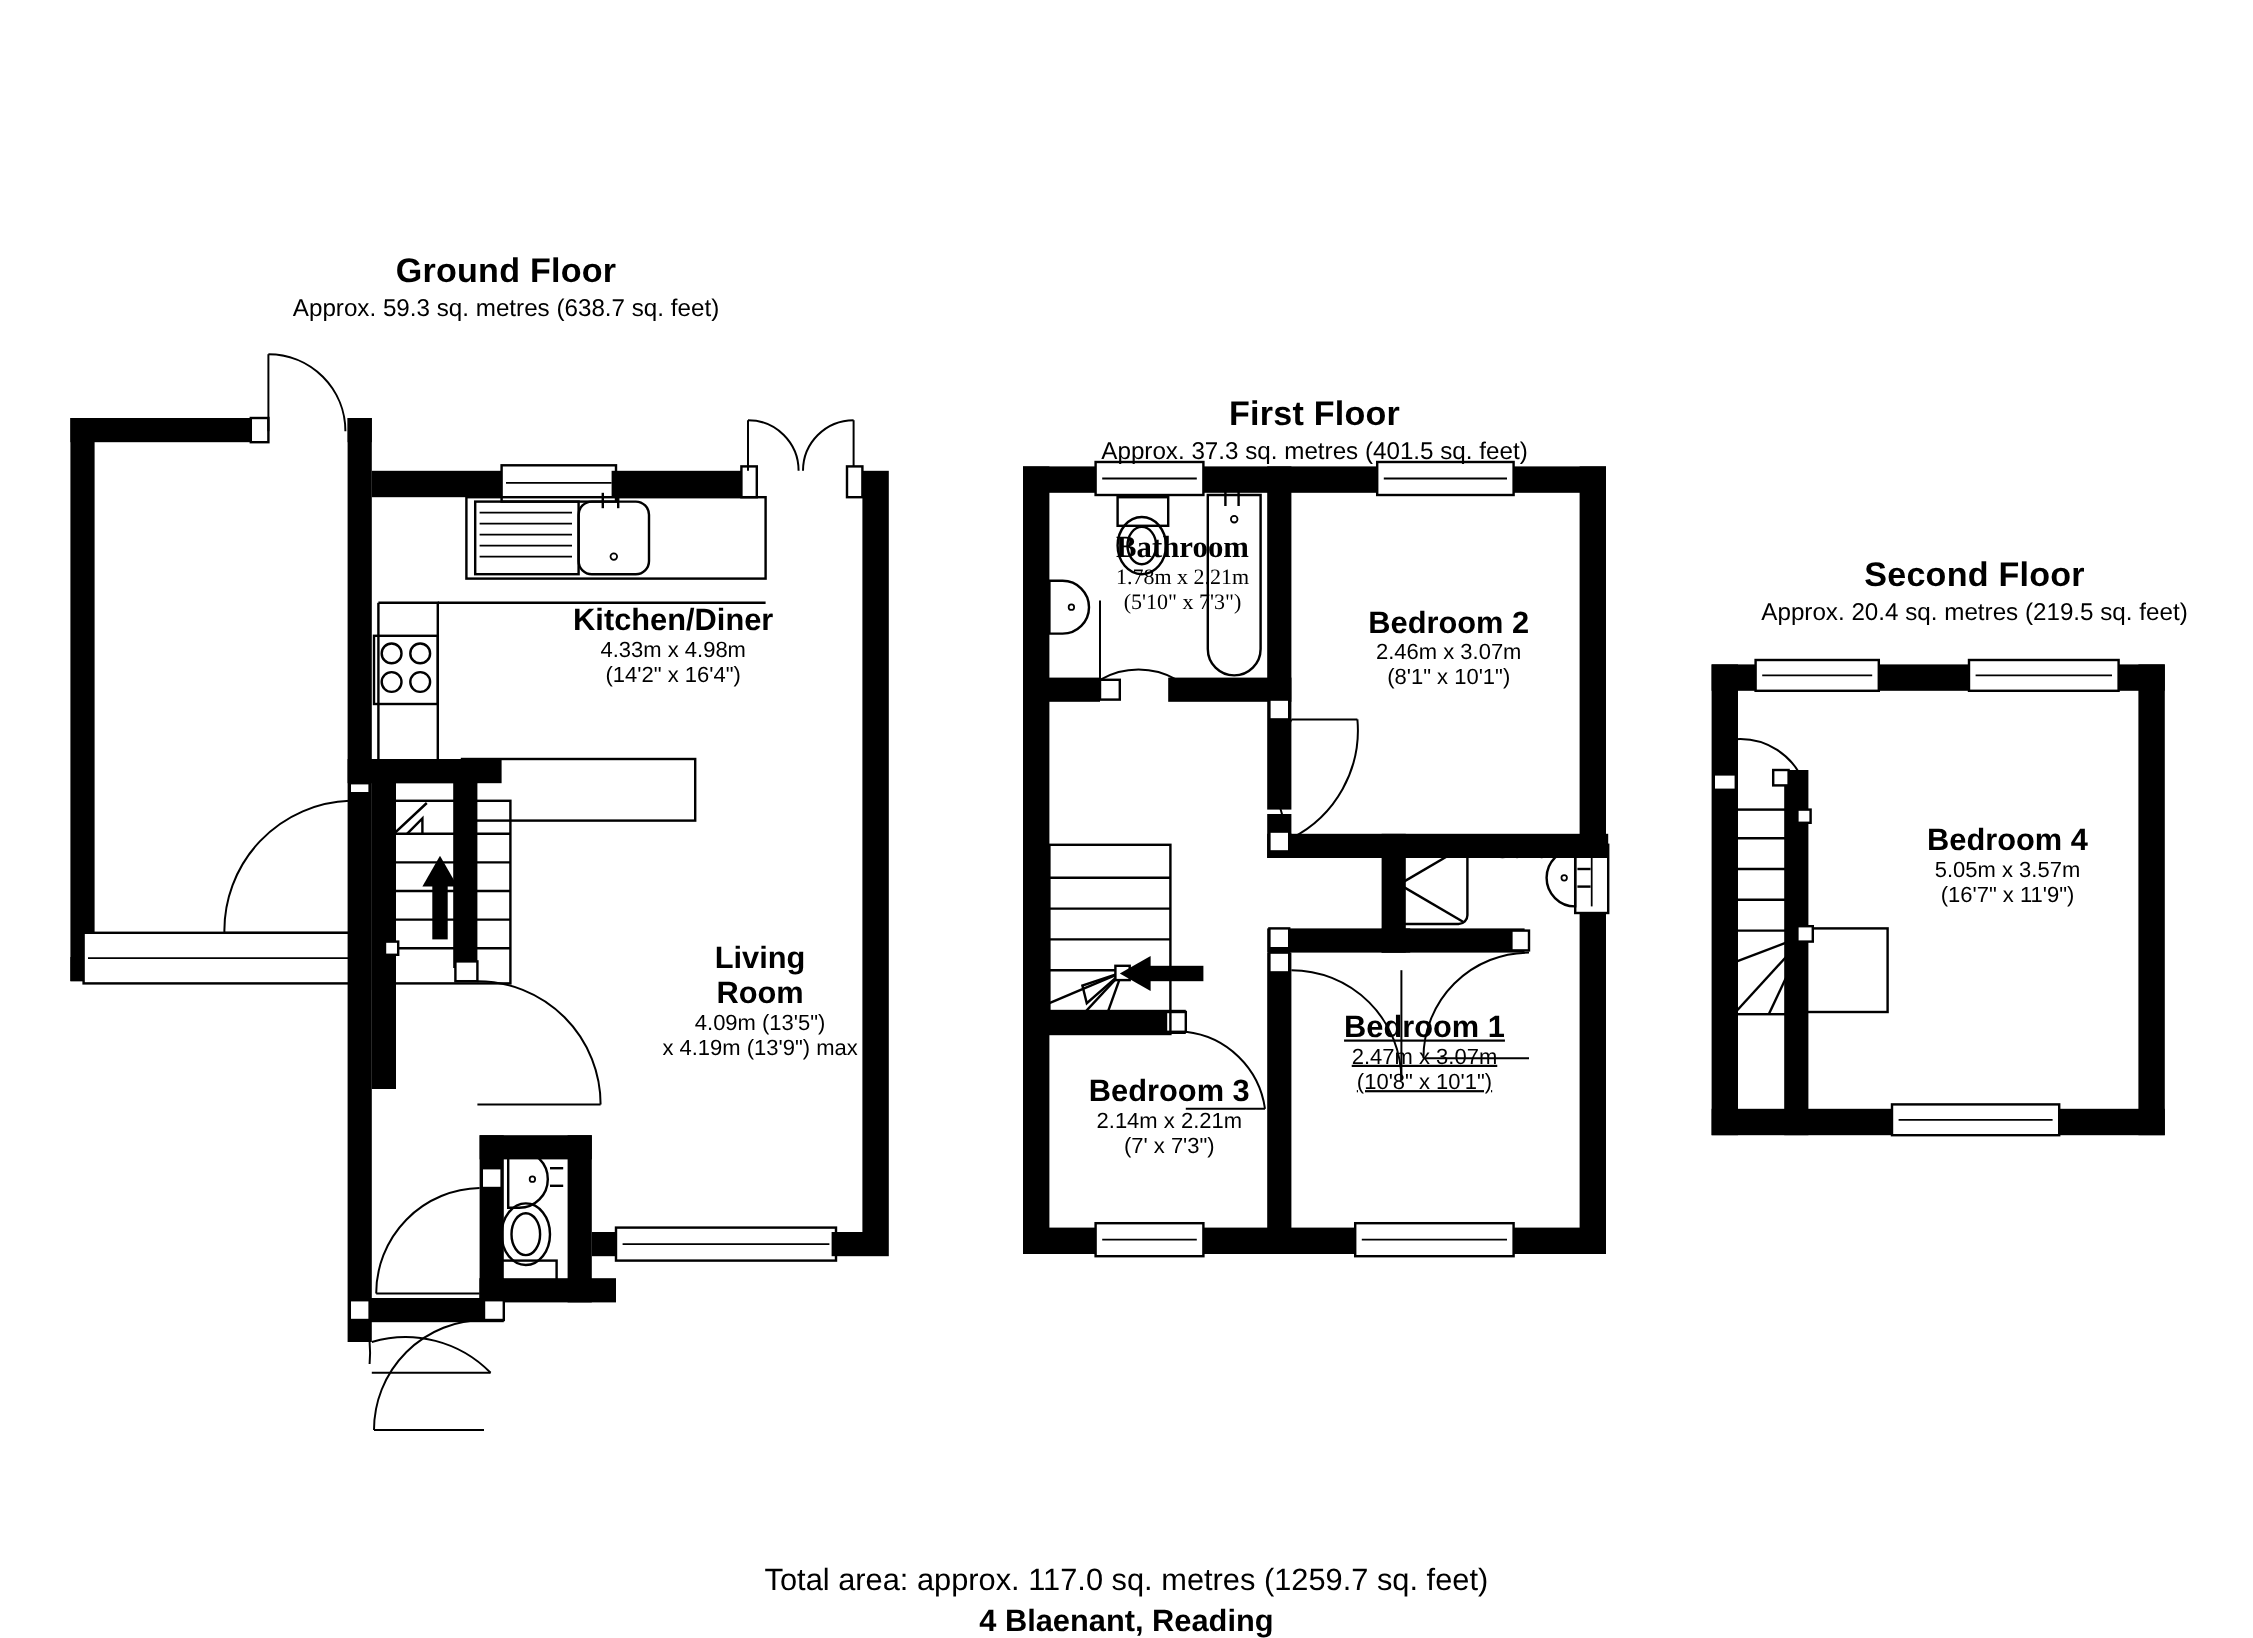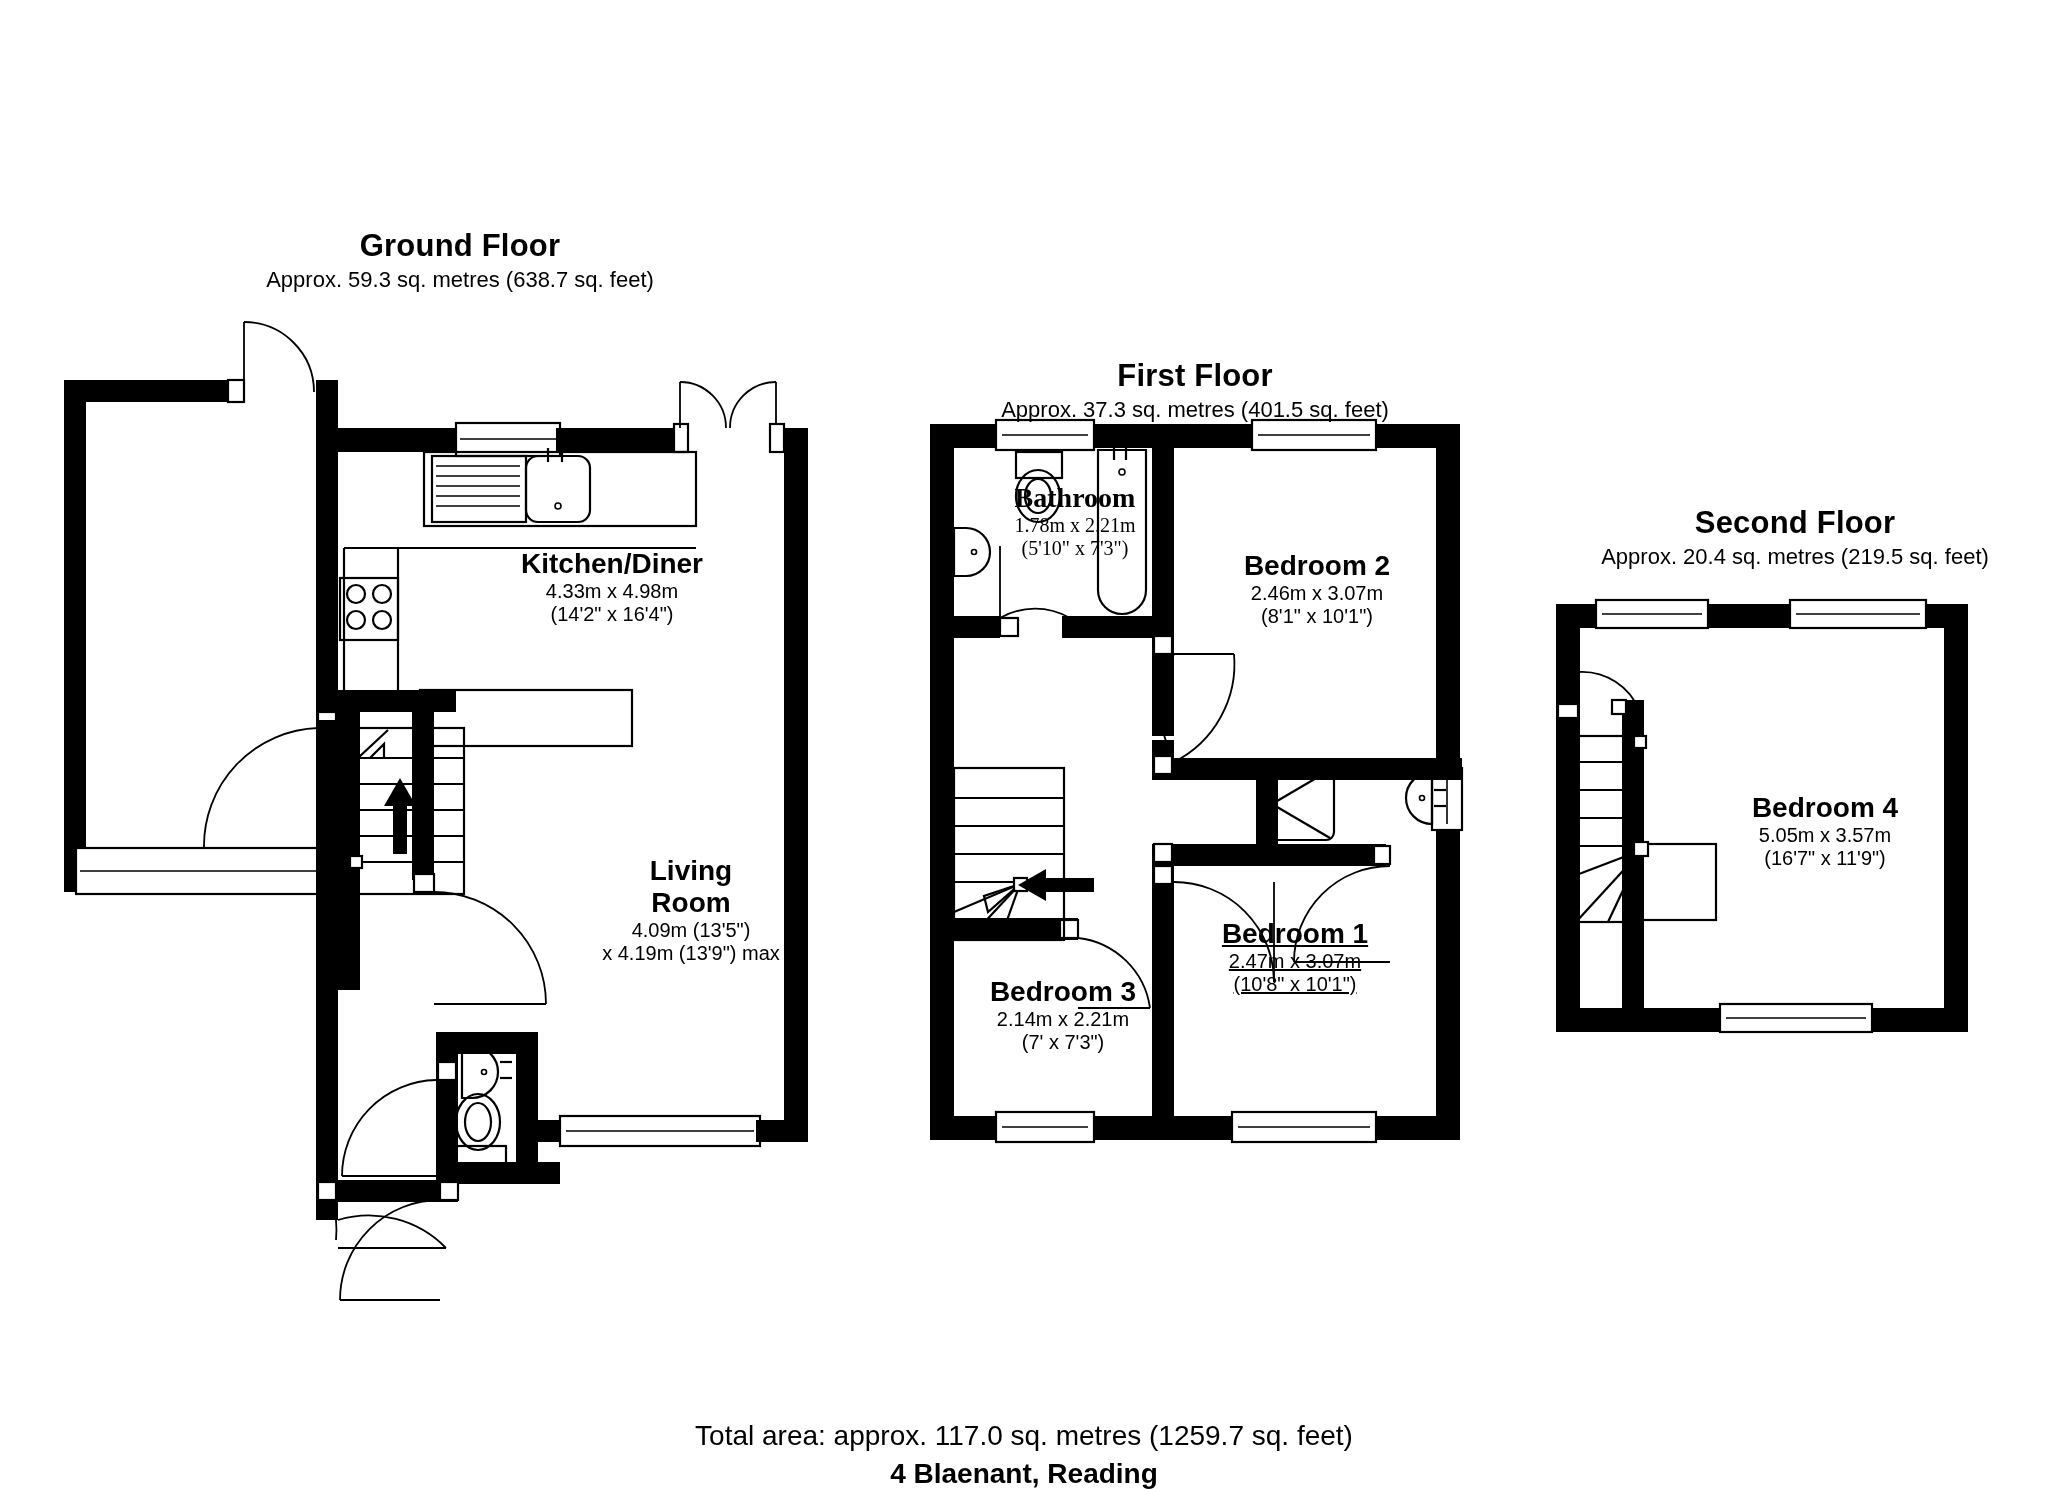--- a/index.html
+++ b/index.html
@@ -382,21 +382,21 @@
     <div class="room-dim">2.47m x 3.07m</div>
     <div class="room-dim">(10'8" x 10'1")</div>
   </div>
 
   <div class="label-block" style="left:938px; top:976px; width:250px;">
     <div class="room-name">Bedroom 3</div>
     <div class="room-dim">2.14m x 2.21m</div>
     <div class="room-dim">(7' x 7'3")</div>
   </div>
 
-  <div class="label-block" style="left:1690px; top:792px; width:270px;">
+  <div class="label-block" style="left:1690px; top:748px; width:270px;">
     <div class="room-name">Bedroom 4</div>
     <div class="room-dim">5.05m x 3.57m</div>
     <div class="room-dim">(16'7" x 11'9")</div>
   </div>
 
   <div class="txt" style="left:0px; top:1420px; width:2048px;">
     <div class="footer-total">Total area: approx. 117.0 sq. metres (1259.7 sq. feet)</div>
     <div class="footer-addr">4 Blaenant, Reading</div>
   </div>
 

